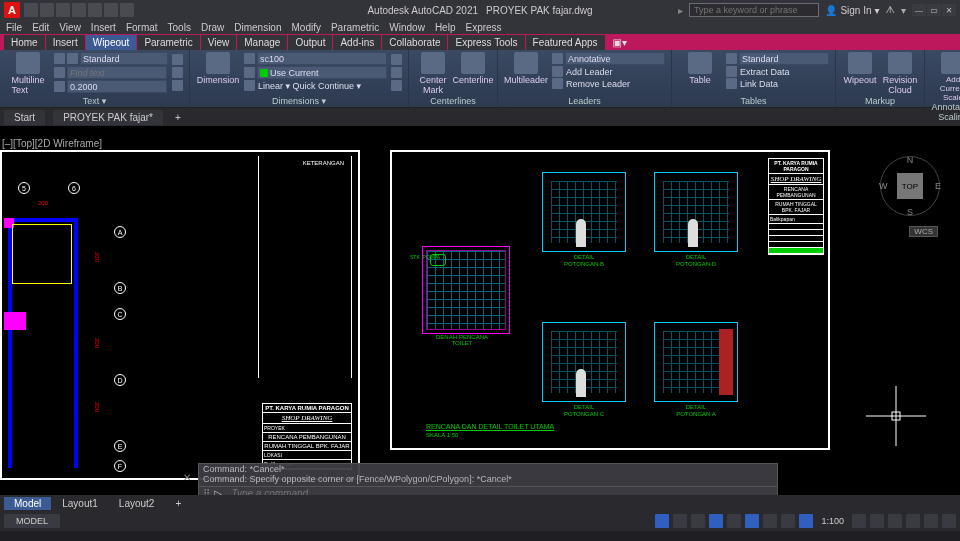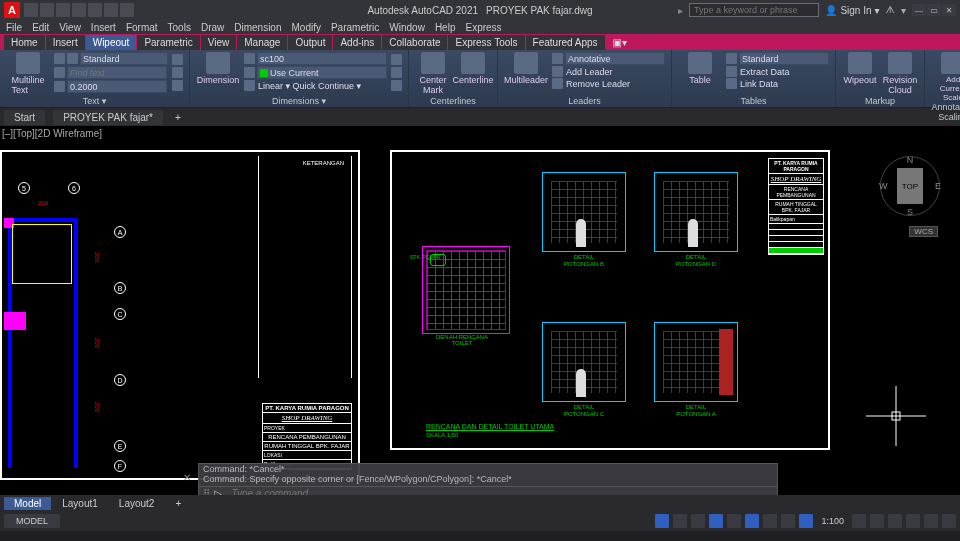--- a/index.html
+++ b/index.html
@@ -28,23 +28,23 @@
 .field-col { display: flex; flex-direction: column; gap: 1px; }
 .combo { display: flex; align-items: center; gap: 2px; height: 13px; }
 .combo .ico { width: 11px; height: 11px; background: #5a6a85; border-radius: 1px; }
 .combo input, .combo .cb-bg { height: 13px; background: #4a5a75; border: 1px solid #3a4a62; color: #dde; font-size: 9px; padding: 0 2px; }
 .small-row { display: flex; gap: 3px; font-size: 9px; color: #dde; align-items: center; }
 .small-ico { width: 11px; height: 11px; background: #5a6a85; border-radius: 1px; }
 .filetabs { height: 18px; background: #2a2a2e; display: flex; align-items: center; padding: 0 4px; gap: 8px; font-size: 10px; }
 .filetabs span { padding: 2px 10px; background: #33333a; color: #ccc; border-radius: 2px 2px 0 0; }
 .filetabs span.plus { background: none; padding: 2px 4px; }
 .drawing { background: #000; position: relative; height: 369px; overflow: hidden; }
-.viewlabel { position: absolute; top: 2px; left: 2px; color: #aaa; font-size: 10px; }
+.viewlabel { position: absolute; top: 12px; left: 2px; color: #aaa; font-size: 10px; }
 .viewcube { position: absolute; right: 20px; top: 30px; width: 60px; height: 60px; border: 1px solid #444; border-radius: 50%; display: flex; align-items: center; justify-content: center; color: #777; font-size: 8px; }
-.viewcube .cube { width: 26px; height: 36px; background: #777; color: #000; display: flex; align-items: center; justify-content: center; font-size: 8px; }
+.viewcube .cube { width: 26px; height: 26px; background: #777; color: #000; display: flex; align-items: center; justify-content: center; font-size: 8px; }
 .viewcube .dir { position: absolute; font-size: 9px; color: #888; }
 .wcs { position: absolute; right: 22px; top: 100px; border: 1px solid #555; background: #333; color: #aaa; font-size: 8px; padding: 0 4px; }
 .ucs { position: absolute; left: 6px; bottom: 36px; color: #888; font-size: 9px; }
 .ucs svg { stroke: #888; }
 .sheet { position: absolute; border: 2px solid #fff; background: #000; }
 .sheet1 { left: 0; top: 24px; width: 360px; height: 330px; }
 .sheet2 { left: 390px; top: 24px; width: 440px; height: 300px; }
 .tb { position: absolute; right: 6px; bottom: 8px; width: 90px; border: 1px double #fff; color: #fff; font-size: 6px; text-align: center; }
 .tb div { border-bottom: 1px solid #fff; padding: 1px; }
 .tb .title { font-family: serif; font-style: italic; font-size: 7px; text-decoration: underline; }

